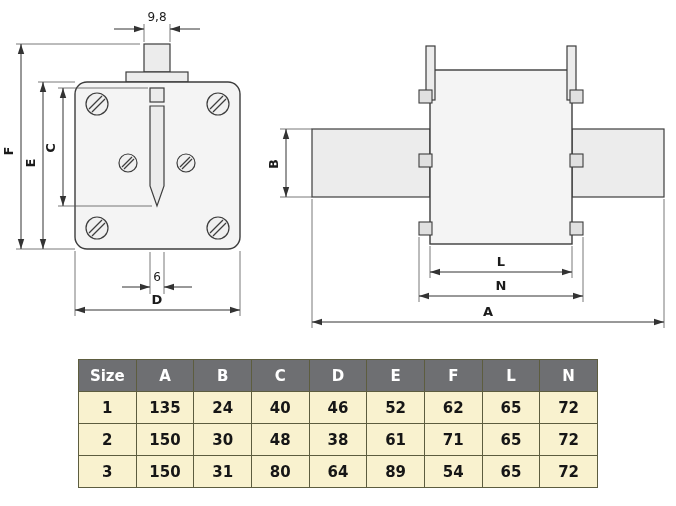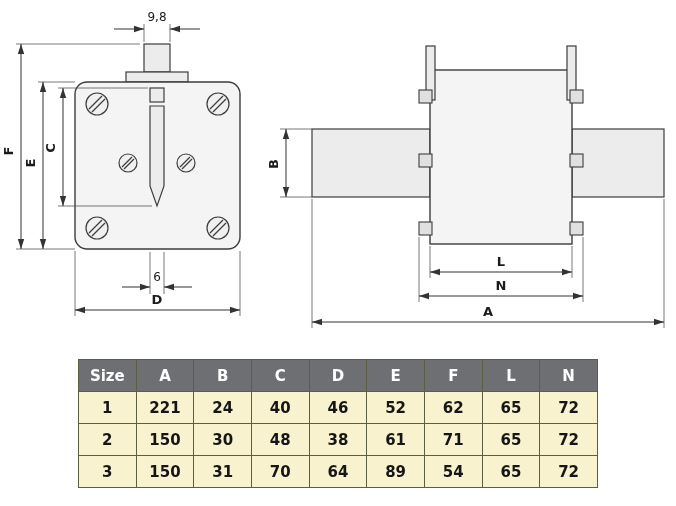--- a/index.html
+++ b/index.html
@@ -172,21 +172,21 @@
       <th>D</th>
       <th>E</th>
       <th>F</th>
       <th>L</th>
       <th>N</th>
     </tr>
   </thead>
   <tbody>
     <tr>
       <td>1</td>
-      <td>221</td>
+      <td>135</td>
       <td>24</td>
       <td>40</td>
       <td>46</td>
       <td>52</td>
       <td>62</td>
       <td>65</td>
       <td>72</td>
     </tr>
     <tr>
       <td>2</td>
@@ -196,21 +196,21 @@
       <td>38</td>
       <td>61</td>
       <td>71</td>
       <td>65</td>
       <td>72</td>
     </tr>
     <tr>
       <td>3</td>
       <td>150</td>
       <td>31</td>
-      <td>70</td>
+      <td>80</td>
       <td>64</td>
       <td>89</td>
       <td>54</td>
       <td>65</td>
       <td>72</td>
     </tr>
   </tbody>
 </table>
 
 </body></html>

